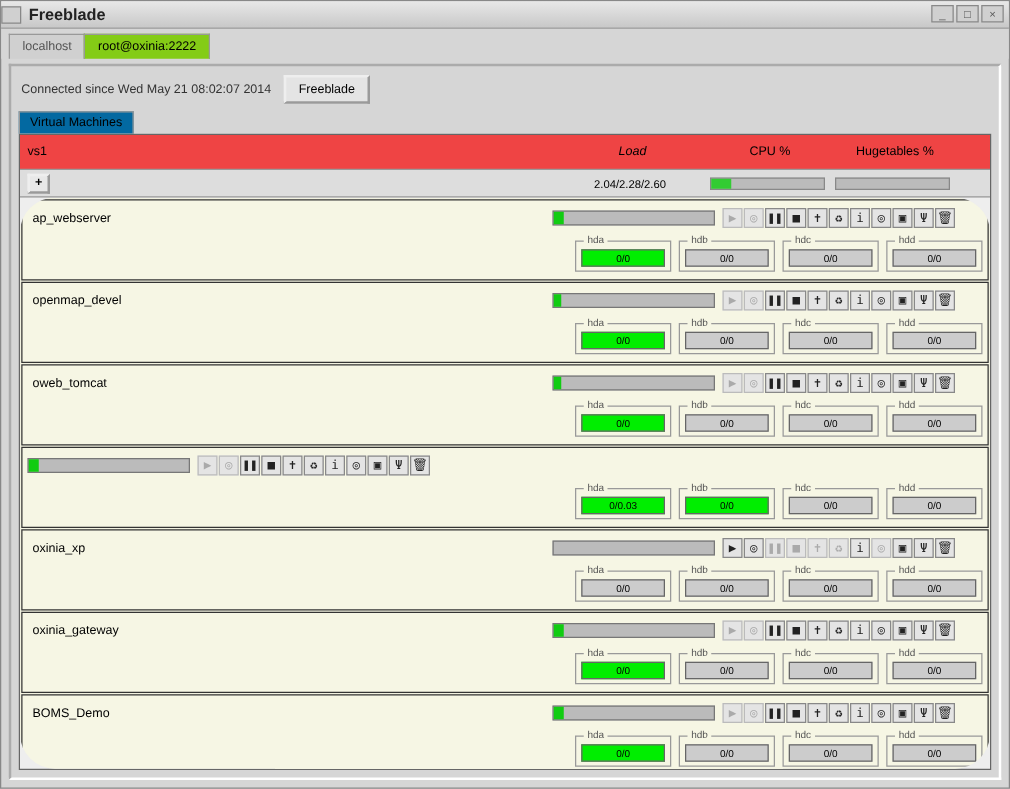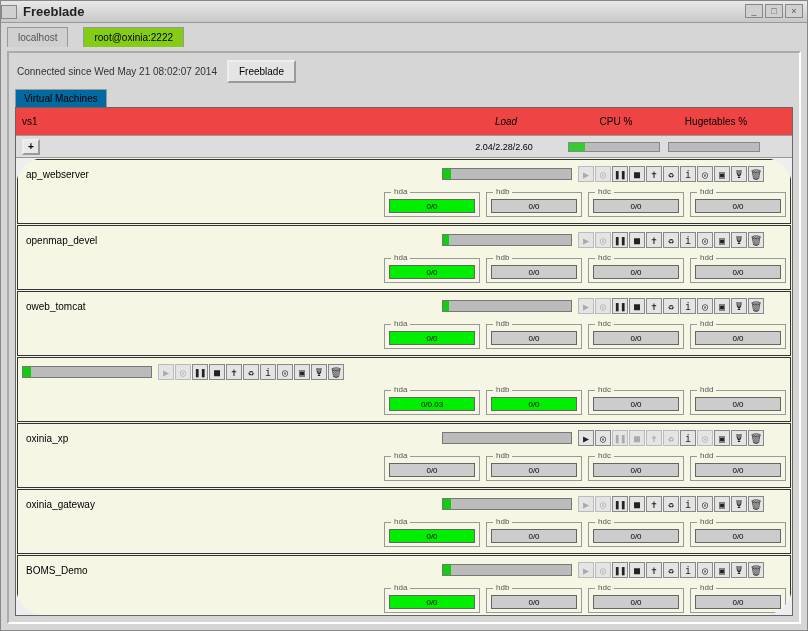--- a/index.html
+++ b/index.html
@@ -6,21 +6,21 @@
   body { font-family: "Lucida Grande", Arial, sans-serif; font-size: 11px; background: #fff; }
   
   .window { width: 808px; height: 631px; border: 1px solid #888; background: #d6d6d6; position: relative; display: flex; flex-direction: column; }
   
   .titlebar { height: 22px; background: linear-gradient(#e8e8e8, #c8c8c8); border-bottom: 1px solid #999; display: flex; align-items: center; padding: 0 0; position: relative; }
   .titlebar .sysbox { width: 16px; height: 14px; border: 1px solid #888; background: #d0d0d0; margin-right: 6px; cursor:pointer; }
   .titlebar .apptitle { font-weight: bold; font-size: 13px; color: #222; }
   .titlebar .winbtns { position: absolute; right: 4px; top: 3px; display: flex; gap: 2px; }
   .titlebar .winbtns div { width: 18px; height: 14px; border: 1px solid #888; background: #d0d0d0; cursor:pointer; display:flex; align-items:center; justify-content:center; font-size:9px; color:#555;}
   
-  .tabbar { height: 24px; display: flex; align-items: flex-end; padding: 0 6px; background: #d6d6d6; gap: 16px; }
+  .tabbar { height: 24px; display: flex; align-items: flex-end; padding: 0 6px; background: #d6d6d6; }
   .conn-tab { border: 1px solid #999; border-bottom: none; padding: 4px 10px; font-size: 10px; background: #84cc16; cursor:pointer; margin-right: -1px; }
   .conn-tab.inactive { background: #d0d0d0; color: #555; }
   
   .frame { margin: 4px 6px 6px 6px; flex: 1; border: 2px inset #fff; background: #d6d6d6; display:flex; flex-direction:column; overflow:hidden; }
   
   .connbar { height: 36px; display: flex; align-items: center; justify-content: flex-start; padding: 0 8px; gap: 10px; }
   .connbar .status { font-size: 10px; color: #333; }
   .btn { border: 2px outset #eee; background: #e4e4e4; padding: 4px 10px; font-size: 10px; cursor:pointer; }
   
   .section-tabs { display:flex; padding-left:6px; }
@@ -48,21 +48,21 @@
   .vm-row { border:1px solid #333; margin:1px; background:#f6f6e4; }
   .vm-top { display:flex; align-items:center; height:28px; padding:0 4px; }
   .vm-name { flex:0 0 420px; font-size:10px; padding-left:4px; }
   .vm-actmeter { width:130px; height:12px; border:1px solid #777; background:#bbb; position:relative; margin-right:6px; }
   .vm-actmeter .fill { position:absolute; left:0; top:0; bottom:0; background:#1c1; }
   .vm-btns { display:flex; gap:1px; }
   .icobtn { width:16px; height:16px; border:1px solid #888; background:#e4e4e4; display:flex; align-items:center; justify-content:center; font-size:10px; cursor:pointer; color:#222; font-family: monospace; }
   .icobtn.dis { color:#aaa; border-color:#bbb; cursor:default; }
   
   .vm-disks { display:flex; gap:6px; padding:4px 4px 6px 4px; justify-content:flex-end; }
-  .diskbox { border:1px solid #999; position:relative; padding:6px 4px 3px 4px; width:96px; }
+  .diskbox { border:1px solid #999; position:relative; padding:6px 4px 3px 4px; width:77px; }
   .diskbox .dlbl { position:absolute; top:-6px; left:6px; background:#f6f6e4; padding:0 3px; font-size:8px; color:#555; }
   .diskbar { height:14px; border:1px solid #666; display:flex; align-items:center; justify-content:center; font-size:8px; }
   .diskbar.green { background:#0e0; }
   .diskbar.gray { background:#ccc; }
   
   
   .vm-scroll::-webkit-scrollbar { width:14px; }
   .vm-scroll::-webkit-scrollbar-track { background:#ddd; border-left:1px solid #999; }
   .vm-scroll::-webkit-scrollbar-thumb { background:#bbb; border:2px outset #eee; }
 </style>

